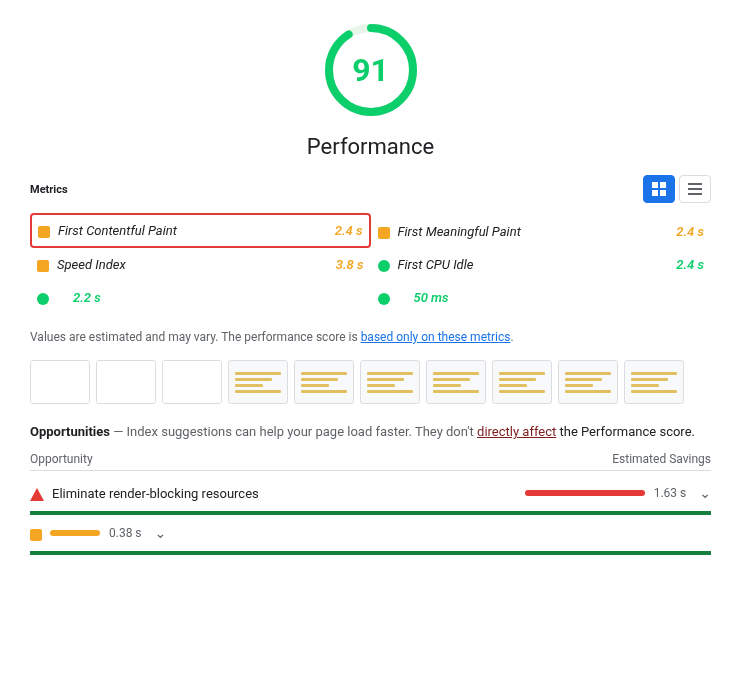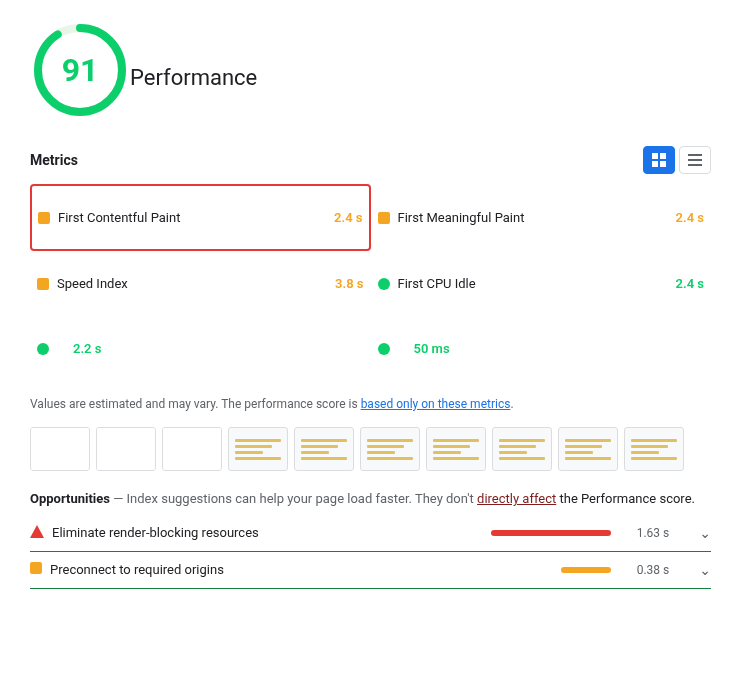--- a/index.html
+++ b/index.html
@@ -9,20 +9,21 @@
       color: #202124;
       font-size: 14px;
       width: 741px;
       min-height: 700px;
       padding: 20px 30px;
     }
 
     
     .score-section {
       display: flex;
+      flex-direction: column;
       align-items: center;
       margin-bottom: 10px;
     }
     .score-circle-container {
       position: relative;
       width: 100px;
       height: 100px;
       margin-bottom: 10px;
     }
     .score-circle-container svg {
@@ -51,21 +52,21 @@
       margin-top: 16px;
     }
     .metrics-header {
       display: flex;
       justify-content: space-between;
       align-items: center;
       margin-bottom: 10px;
     }
     .metrics-title {
       font-weight: 700;
-      font-size: 14px;
+      font-size: 11px;
     }
     .view-toggle {
       display: flex;
       gap: 4px;
     }
     .toggle-btn {
       width: 32px;
       height: 28px;
       border: 1px solid #dadce0;
       border-radius: 4px;
@@ -83,23 +84,24 @@
     .toggle-btn svg { fill: #5f6368; }
 
     
     .metrics-grid {
       display: grid;
       grid-template-columns: 1fr 1fr;
       gap: 0;
     }
     .metric-row {
       display: flex;
-      align-items: center;
-      padding: 24px 6px;
+      align-items: flex-end;
+      padding: 8px 6px;
       border: 1px solid transparent;
+      font-style: italic;
     }
     .metric-row.highlighted {
       border: 2px solid #e53935;
       border-radius: 4px;
     }
     .metric-dot {
       width: 12px;
       height: 12px;
       border-radius: 2px;
       margin-right: 8px;
@@ -194,34 +196,34 @@
       justify-content: space-between;
       padding: 4px 0;
       color: #5f6368;
       font-size: 12px;
       border-bottom: 1px solid #dadce0;
       margin-bottom: 4px;
     }
 
     .opp-row {
       display: flex;
-      align-items: flex-start;
+      align-items: flex-end;
       padding: 10px 0;
-      border-bottom: 1px solid #15803d;
+      border-bottom: 4px solid #15803d;
       gap: 8px;
     }
     .opp-name {
       flex: 1;
       font-size: 13px;
       color: #202124;
     }
     .opp-bar-container {
       display: flex;
       align-items: center;
-      gap: 26px;
+      gap: 9px;
     }
     .opp-bar {
       height: 6px;
       border-radius: 3px;
     }
     .opp-bar.red { background: #e53935; width: 120px; }
     .opp-bar.orange { background: #f4a522; width: 50px; }
     .opp-savings {
       font-size: 12px;
       color: #5f6368;
@@ -394,33 +396,36 @@
       </div>
     </div>
   </div>
 </div>
 
 <div class="opportunities-section">
   <div class="opp-header">
     <strong>Opportunities</strong><span class="gray"> — Index suggestions can help your page load faster. They don't </span><a href="#">directly affect</a><span> the Performance score.</span>
   </div>
 
+  <div class="opp-table-header">
+    <span>Opportunity</span>
+    <span>Estimated Savings</span>
+  </div>
 
   <div class="opp-row">
     <div style="width:0;height:0;border-left:7px solid transparent;border-right:7px solid transparent;border-bottom:13px solid #e53935;flex-shrink:0;"></div>
     <span class="opp-name">Eliminate render-blocking resources</span>
     <div class="opp-bar-container">
       <div class="opp-bar red"></div>
       <span class="opp-savings">1.63 s</span>
       <span class="opp-expand">⌄</span>
     </div>
   </div>
 
   <div class="opp-row">
     <div style="width:12px;height:12px;background:#f4a522;border-radius:2px;flex-shrink:0;"></div>
-    <span class="opp-name">Preconnect to required origins</span>
     <div class="opp-bar-container">
       <div class="opp-bar orange"></div>
       <span class="opp-savings">0.38 s</span>
       <span class="opp-expand">⌄</span>
     </div>
   </div>
 </div>
 
 </body></html>

